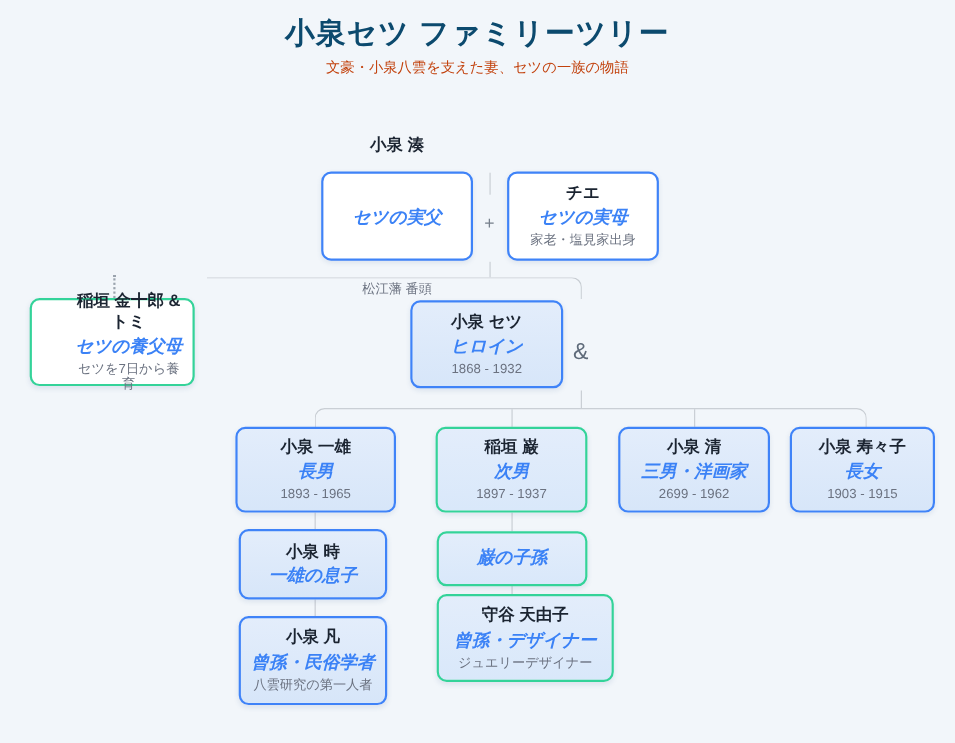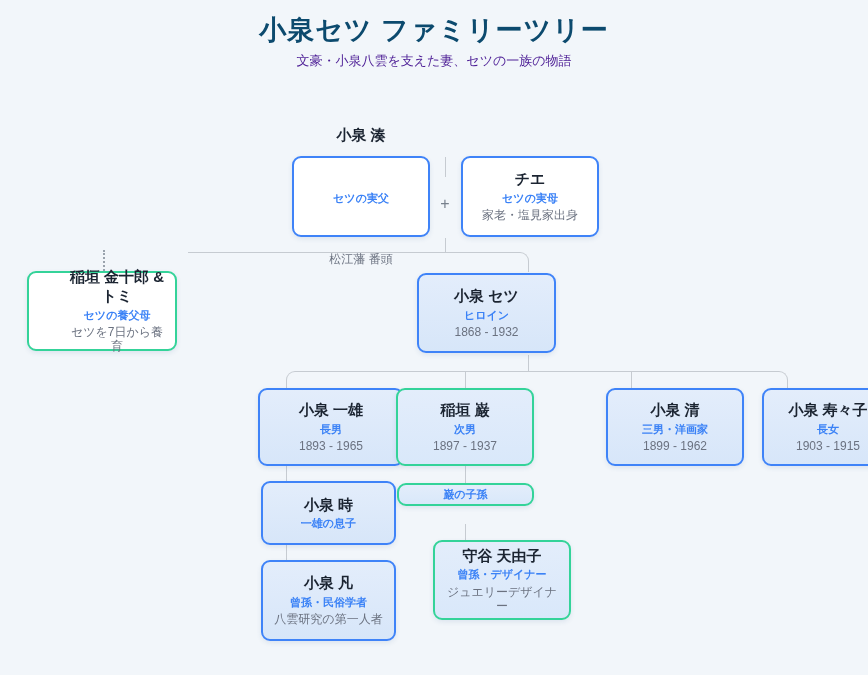--- a/index.html
+++ b/index.html
@@ -23,60 +23,60 @@
     font-size: 27px;
     font-weight: 700;
     color: #0c4a6e;
     letter-spacing: 1px;
   }
   .subtitle {
     position: absolute;
     left: 0; right: 0; top: 52px;
     text-align: center;
     font-size: 13px;
-    color: #4c1d95;
+    color: #c2410c;
   }
 
   
   .node {
     position: absolute;
     box-sizing: border-box;
     border-radius: 9px;
     display: flex;
     flex-direction: column;
     align-items: center;
     justify-content: center;
     gap: 3px;
     text-align: center;
     padding: 4px 6px;
     box-shadow: 0 2px 5px rgba(40, 80, 140, 0.10);
   }
   .white-blue  { background: #ffffff; border: 2px solid #3f83f8; }
   .white-green { background: #ffffff; border: 2px solid #34d399; }
-  .blue-blue   { background: linear-gradient(180deg, #e3edfb 0%, #d7e6f9 100%); border: 2px solid #3f83f8; margin-left: 44px; }
+  .blue-blue   { background: linear-gradient(180deg, #e3edfb 0%, #d7e6f9 100%); border: 2px solid #3f83f8; }
   .blue-green  { background: linear-gradient(180deg, #e3edfb 0%, #d9e8fa 100%); border: 2px solid #34d399; }
 
   .person-name { font-size: 15px; font-weight: 700; color: #1b2431; line-height: 1.25; }
-  .person-role { font-size: 11px; font-weight: 700; color: #3b82f6; line-height: 1.2; }
+  .person-role { font-size: 16px; font-weight: 700; color: #3b82f6; line-height: 1.2; font-style: italic; }
   .person-note { font-size: 12px; color: #6b7280; line-height: 1.2; }
 
   
   .b-minato   { left: 292px; top: 156px; width: 138px; height: 81px; gap: 47px; }
   .b-chie     { left: 461px; top: 156px; width: 138px; height: 81px; }
   .b-inagaki  { left:  27px; top: 271px; width: 150px; height: 80px; padding-left: 36px; }
   .b-setsu    { left: 373px; top: 273px; width: 139px; height: 80px; }
   .b-yakumo   { left: 545px; top: 273px; width: 138px; height: 80px; }
   .b-kazuo    { left: 214px; top: 388px; width: 146px; height: 78px; }
   .b-iwao     { left: 396px; top: 388px; width: 138px; height: 78px; }
   .b-kiyoshi  { left: 562px; top: 388px; width: 138px; height: 78px; }
   .b-suzuko   { left: 718px; top: 388px; width: 132px; height: 78px; }
   .b-toki     { left: 217px; top: 481px; width: 135px; height: 64px; }
-  .b-desc     { left: 397px; top: 483px; width: 137px; height: 23px; }
+  .b-desc     { left: 397px; top: 483px; width: 137px; height: 50px; }
   .b-bon      { left: 217px; top: 560px; width: 135px; height: 81px; }
-  .b-moriya   { left: 397px; top: 540px; width: 138px; height: 80px; margin-left: 36px; }
+  .b-moriya   { left: 397px; top: 540px; width: 161px; height: 80px; }
 
   
   .line { position: absolute; border-color: #c6cbd1; }
   .c-parents-top    { left: 445px; top: 157px; height: 20px; width: 0; border-left: 1.5px solid #c6cbd1; }
   .c-parents-bottom { left: 445px; top: 238px; height: 14px; width: 0; border-left: 1.5px solid #c6cbd1; }
   .c-main-h {
     left: 188px; top: 252px; width: 340px; height: 19px;
     border-top: 1.5px solid #c6cbd1; border-right: 1.5px solid #c6cbd1;
     border-top-right-radius: 9px;
   }
@@ -152,21 +152,21 @@
     <div class="person-note">1893 - 1965</div>
   </div>
   <div class="node blue-green b-iwao">
     <div class="person-name">稲垣 巌</div>
     <div class="person-role">次男</div>
     <div class="person-note">1897 - 1937</div>
   </div>
   <div class="node blue-blue b-kiyoshi">
     <div class="person-name">小泉 清</div>
     <div class="person-role">三男・洋画家</div>
-    <div class="person-note">1899 - 1962</div>
+    <div class="person-note">2699 - 1962</div>
   </div>
   <div class="node blue-blue b-suzuko">
     <div class="person-name">小泉 寿々子</div>
     <div class="person-role">長女</div>
     <div class="person-note">1903 - 1915</div>
   </div>
 
   <div class="node blue-blue b-toki">
     <div class="person-name">小泉 時</div>
     <div class="person-role">一雄の息子</div>

